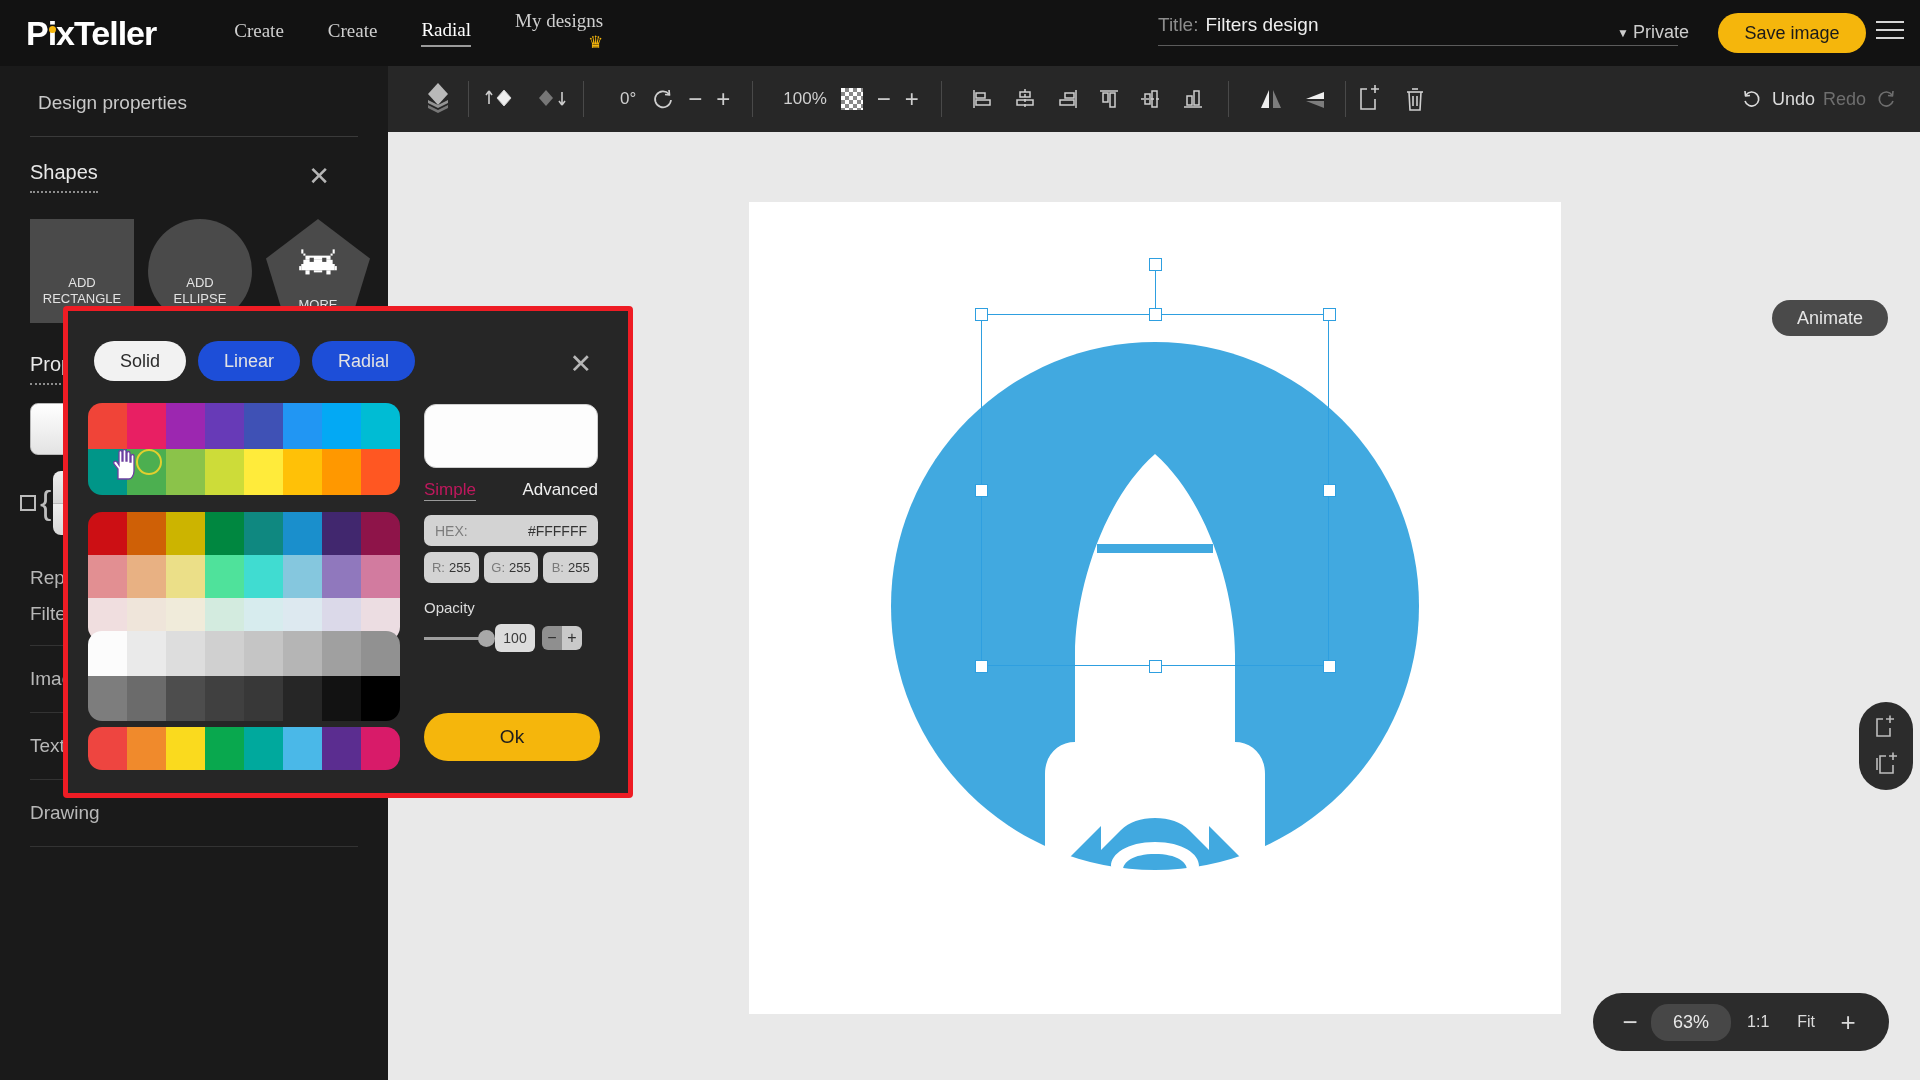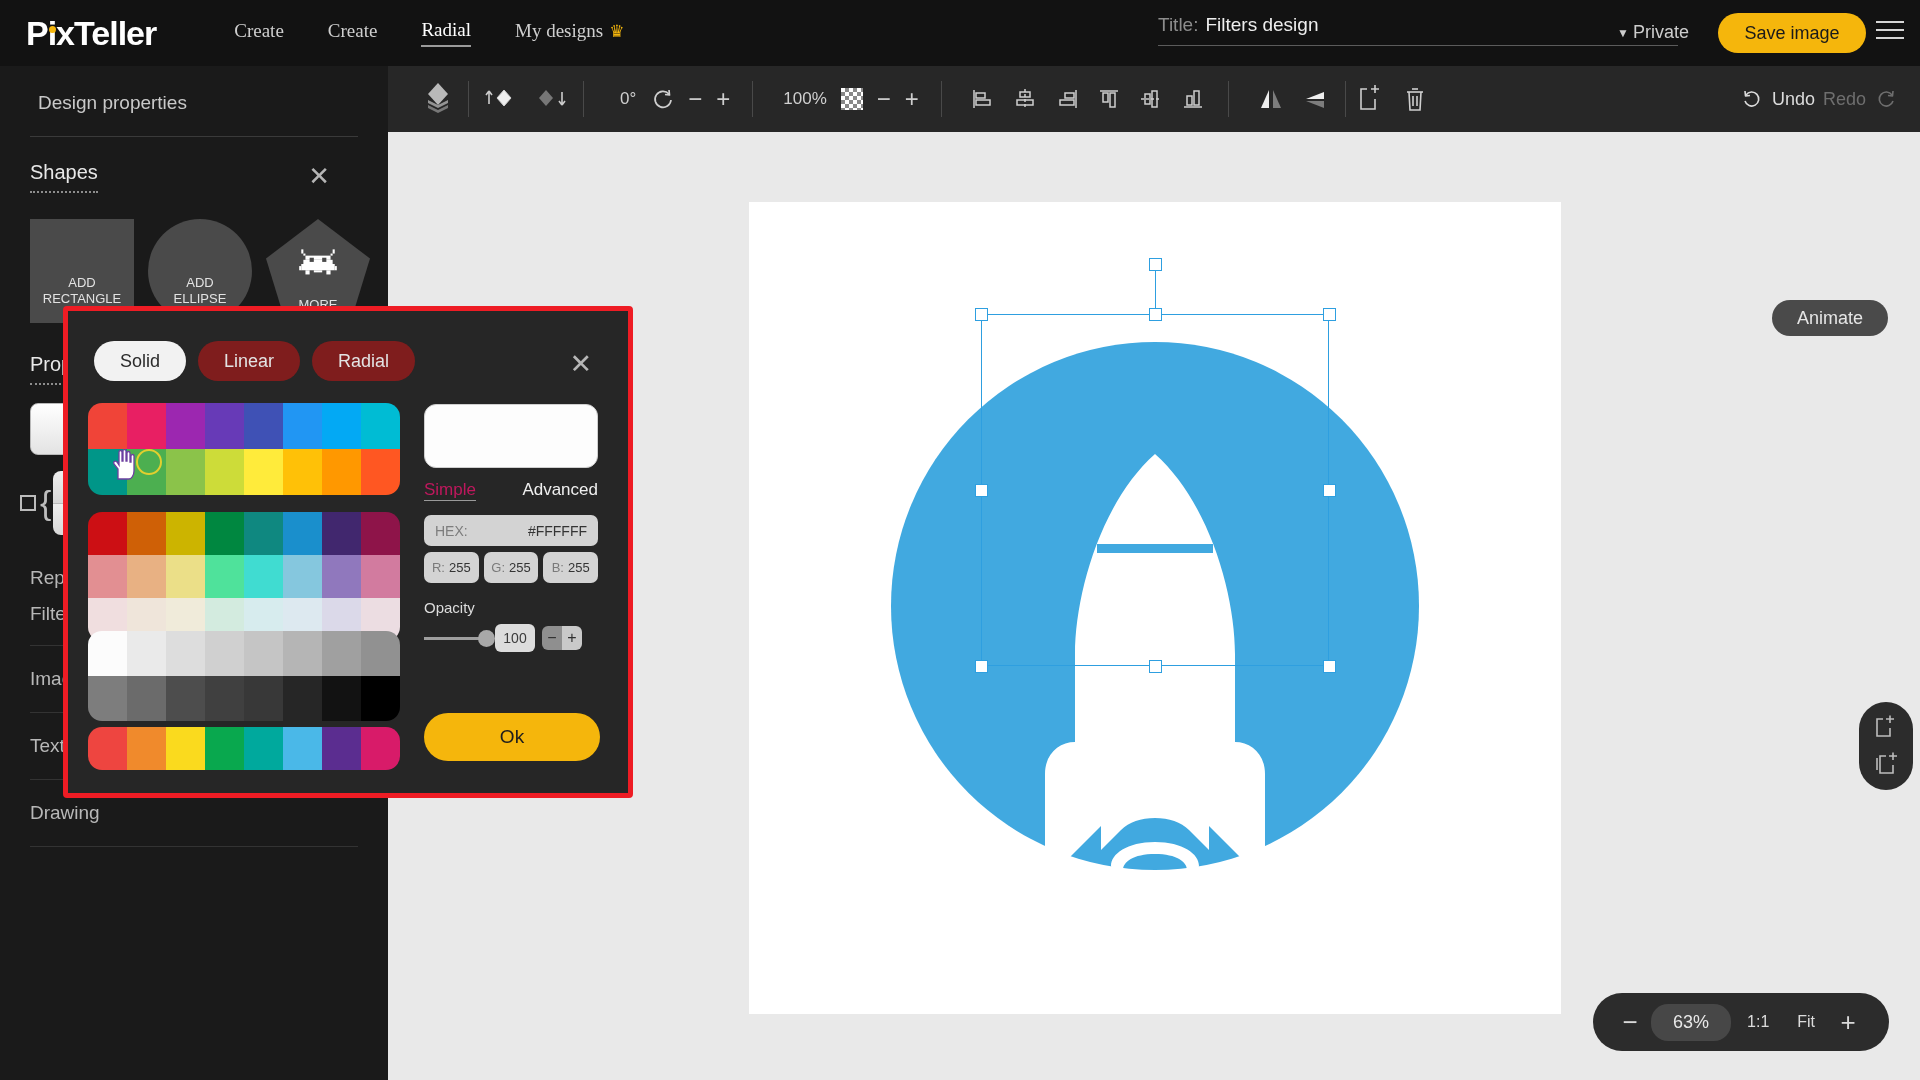--- a/index.html
+++ b/index.html
@@ -127,21 +127,21 @@
   .selbox { position: absolute; border: 1px solid #2e9fe0; }
   .hdl { position: absolute; width: 13px; height: 13px; background: #ffffff; border: 1px solid #2e9fe0; }
   .rot-line { position: absolute; width: 1px; background: #2e9fe0; }
 
   
   #picker {
     position: absolute; left: 63px; top: 306px; width: 570px; height: 492px;
     background: #262626; border: 5px solid #ee1c24; border-radius: 4px;
   }
   .pk-tabs { display: flex; gap: 12px; margin: 30px 0 0 26px; }
-  .pk-tab { height: 40px; padding: 0 26px; border-radius: 20px; background: #7f1d1d;
+  .pk-tab { height: 40px; padding: 0 26px; border-radius: 20px; background: #1d4ed8;
     color: #e3e3e3; font-size: 18px; display: flex; align-items: center; cursor: pointer; }
   .pk-tab.active { background: #f2f2f2; color: #2b2b2b; }
   .pk-close { position: absolute; right: 36px; top: 40px; color: #b6b6b6; font-size: 27px; cursor: pointer; line-height: 1; }
 
   .pal { position: absolute; left: 88px; border-radius: 14px; overflow: hidden; width: 312px; cursor: pointer; }
   .pal-row { display: flex; }
   .pal-cell { flex: 1 1 0; }
 
   .pk-right { position: absolute; left: 424px; top: 404px; width: 176px; }
   .preview { width: 174px; height: 64px; border-radius: 12px; background: #fdfdfd; border: 1px solid #cfcfcf; }
@@ -189,21 +189,21 @@
     <div class="navlinks">
       <div class="navlink">
         <span>Create</span>
       </div>
       <div class="navlink">
         <span>Create</span>
       </div>
       <div class="navlink active">
         <span>Radial</span>
       </div>
-      <div class="navlink" style="display:flex;align-items:center;">
+      <div class="navlink" style="display:flex;align-items:flex-end;flex-direction:column;">
         <span>My designs</span>
         <span class="crown">♛</span>
       </div>
     </div>
   </div>
 
   <div id="title-wrap">
     <span class="lbl">Title:</span>
     <span class="val" placeholder="Untitled design">Filters design</span>
   </div>

